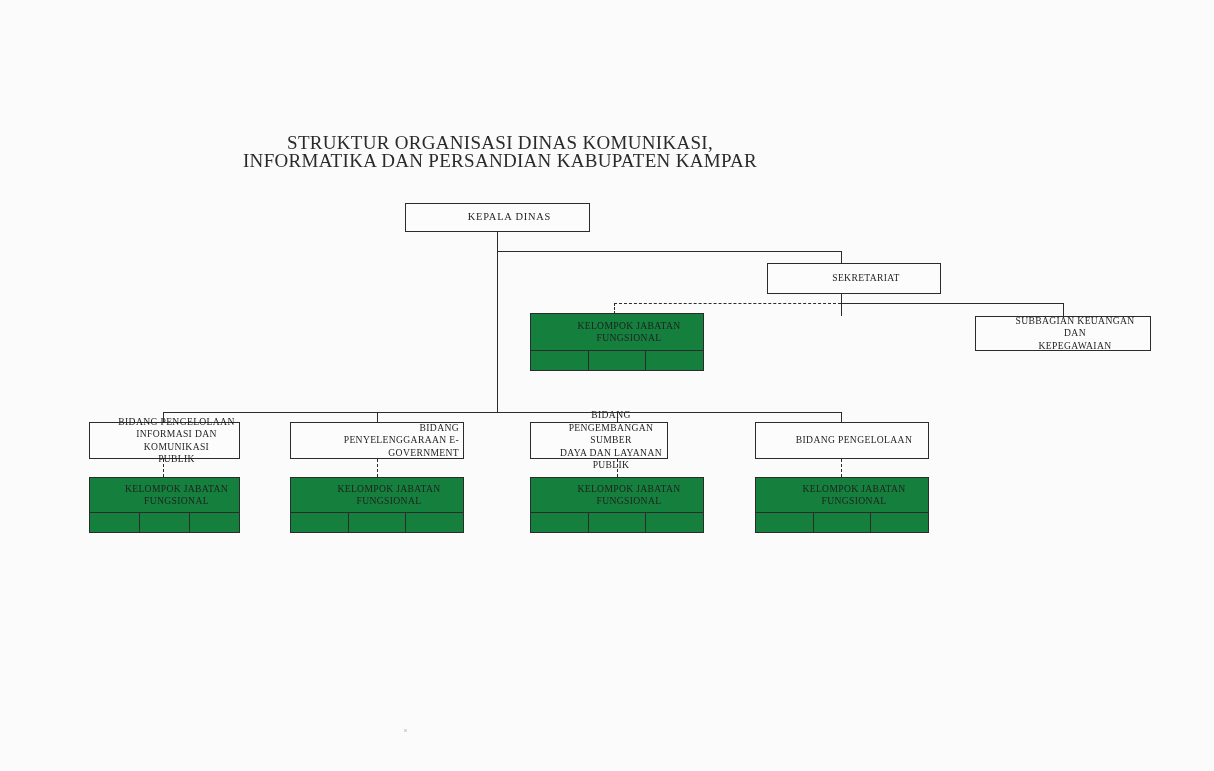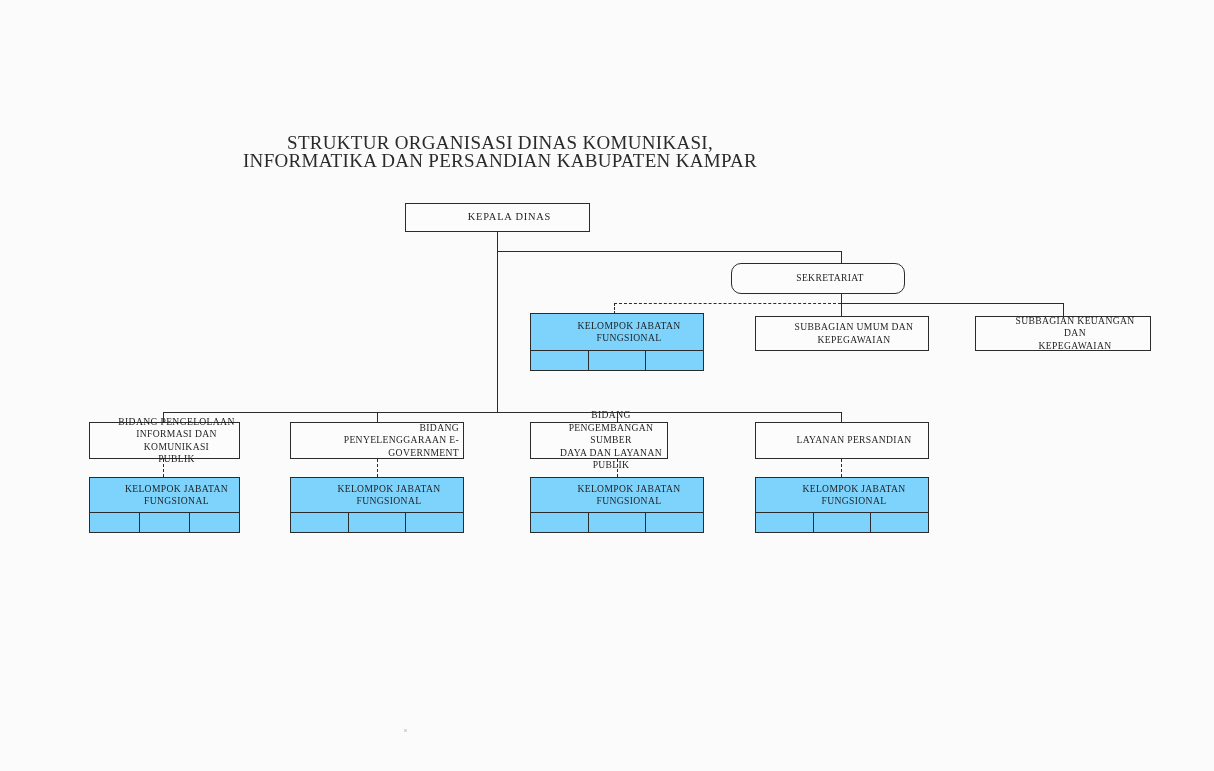--- a/index.html
+++ b/index.html
@@ -56,21 +56,21 @@
     display: block;
     white-space: pre-line;
     padding-left: 24px;
   }
 
   
   .kjf {
     position: absolute;
     box-sizing: border-box;
     border: 1.3px solid #2b2b2b;
-    background: #7dd3fc;
+    background: #15803d;
     display: flex;
     flex-direction: column;
   }
   .kjf-head {
     flex: 1 1 auto;
     display: flex;
     align-items: center;
     justify-content: center;
     text-align: center;
     font-size: 9.6px;
@@ -122,40 +122,36 @@
 
 <div id="page">
 
   <div id="chart-title">STRUKTUR ORGANISASI DINAS KOMUNIKASI,
 INFORMATIKA DAN PERSANDIAN KABUPATEN KAMPAR</div>
 
   <div class="node big" style="left:405px; top:203px; width:185px; height:29px;">
     <span class="node-label">KEPALA DINAS</span>
   </div>
 
-  <div class="node" style="left:731px; top:263px; width:174px; height:31px;border-radius:10px;">
+  <div class="node" style="left:767px; top:263px; width:174px; height:31px;">
     <span class="node-label">SEKRETARIAT</span>
   </div>
 
   <div class="kjf" style="left:530px; top:313px; width:174px; height:58px;">
     <div class="kjf-head">
       <span class="node-label">KELOMPOK JABATAN
 FUNGSIONAL</span>
     </div>
     <div class="kjf-cells">
       <div class="kjf-cell"></div>
       <div class="kjf-cell"></div>
       <div class="kjf-cell"></div>
     </div>
   </div>
 
-  <div class="node" style="left:755px; top:316px; width:174px; height:35px;">
-    <span class="node-label">SUBBAGIAN UMUM DAN
-KEPEGAWAIAN</span>
-  </div>
 
   <div class="node" style="left:975px; top:316px; width:176px; height:35px;">
     <span class="node-label">SUBBAGIAN KEUANGAN DAN
 KEPEGAWAIAN</span>
   </div>
 
   <div class="node" style="left:89px; top:422px; width:151px; height:37px;">
     <span class="node-label">BIDANG PENGELOLAAN
 INFORMASI DAN KOMUNIKASI
 PUBLIK</span>
@@ -165,21 +161,21 @@
     <span class="node-label">BIDANG PENYELENGGARAAN E-
 GOVERNMENT</span>
   </div>
 
   <div class="node" style="left:530px; top:422px; width:138px; height:37px;align-items:center;">
     <span class="node-label">BIDANG PENGEMBANGAN SUMBER
 DAYA DAN LAYANAN PUBLIK</span>
   </div>
 
   <div class="node" style="left:755px; top:422px; width:174px; height:37px;">
-    <span class="node-label">LAYANAN PERSANDIAN</span>
+    <span class="node-label">BIDANG PENGELOLAAN</span>
   </div>
 
   <div class="kjf" style="left:89px; top:477px; width:151px; height:56px;">
     <div class="kjf-head">
       <span class="node-label">KELOMPOK JABATAN
 FUNGSIONAL</span>
     </div>
     <div class="kjf-cells">
       <div class="kjf-cell"></div>
       <div class="kjf-cell"></div>

